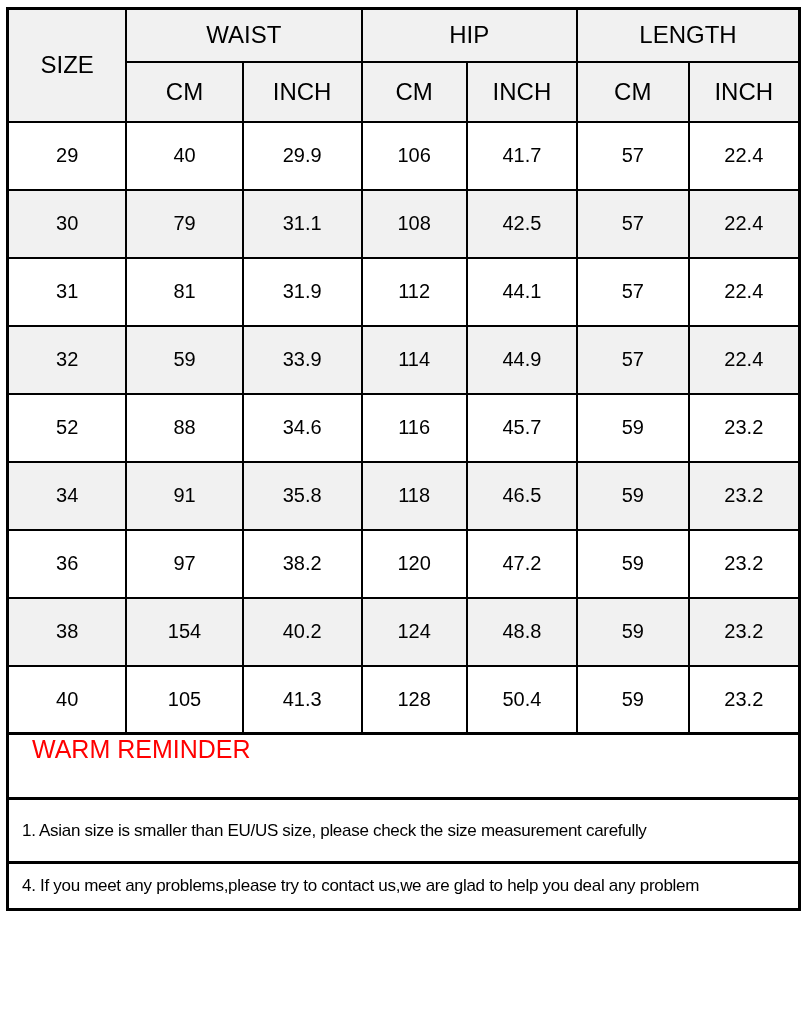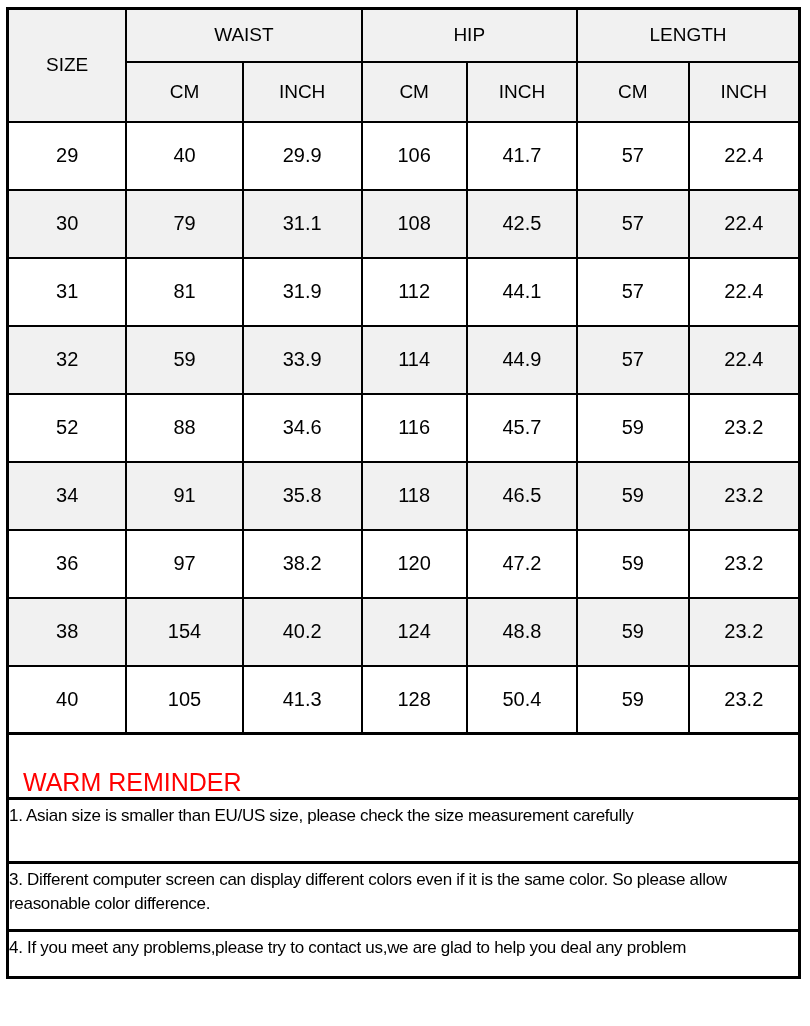--- a/index.html
+++ b/index.html
@@ -27,46 +27,47 @@
   table.size-table th,
   table.size-table td {
     border: 2px solid #000000;
     text-align: center;
     vertical-align: middle;
     font-weight: normal;
     padding: 0;
   }
   table.size-table thead th {
     background: #f1f1f1;
-    font-size: 19px;
+    font-size: 24px;
   }
   tr.head-row-1 { height: 53px; }
   tr.head-row-2 { height: 60px; }
   table.size-table tbody tr { height: 68px; }
   table.size-table tbody td { font-size: 20px; background: #ffffff; }
   table.size-table tbody tr:nth-child(even) td { background: #f1f1f1; }
 
   .reminder-row {
     border: 3px solid #000000;
     margin-top: -3px;
     height: 68px;
     box-sizing: border-box;
     display: flex;
-    align-items: flex-end;
-    padding-left: 14px;
+    align-items: flex-start;
+    padding-left: 23px;
     font-size: 25px;
     color: #ff0000;
     background: #ffffff;
   }
   .note-row {
     border: 3px solid #000000;
     margin-top: -3px;
     box-sizing: border-box;
     display: flex;
-    padding: 4px 14px 4px 0;
+    align-items: center;
+    padding: 4px 14px 4px 13px;
     font-size: 17px;
     letter-spacing: -0.3px;
     line-height: 1.4;
     background: #ffffff;
   }
   .note-1 { height: 67px; }
   .note-2 { height: 65px; }
   .note-3 { height: 71px; }
   .note-4 { height: 50px; }
 </style>
@@ -186,20 +187,17 @@
     </tbody>
   </table>
 
   <div class="reminder-row">
     <span>WARM REMINDER</span>
   </div>
 
   <div class="note-row note-1">
     <span>1. Asian size is smaller than EU/US size, please check the size measurement carefully</span>
   </div>
-  <div class="note-row note-3">
-    <span>3. Different computer screen can display different colors even if it is the same color. So please allow reasonable color difference.</span>
-  </div>
   <div class="note-row note-4">
     <span>4. If you meet any problems,please try to contact us,we are glad to help you deal any problem</span>
   </div>
 
 </div>
 
 </body></html>

